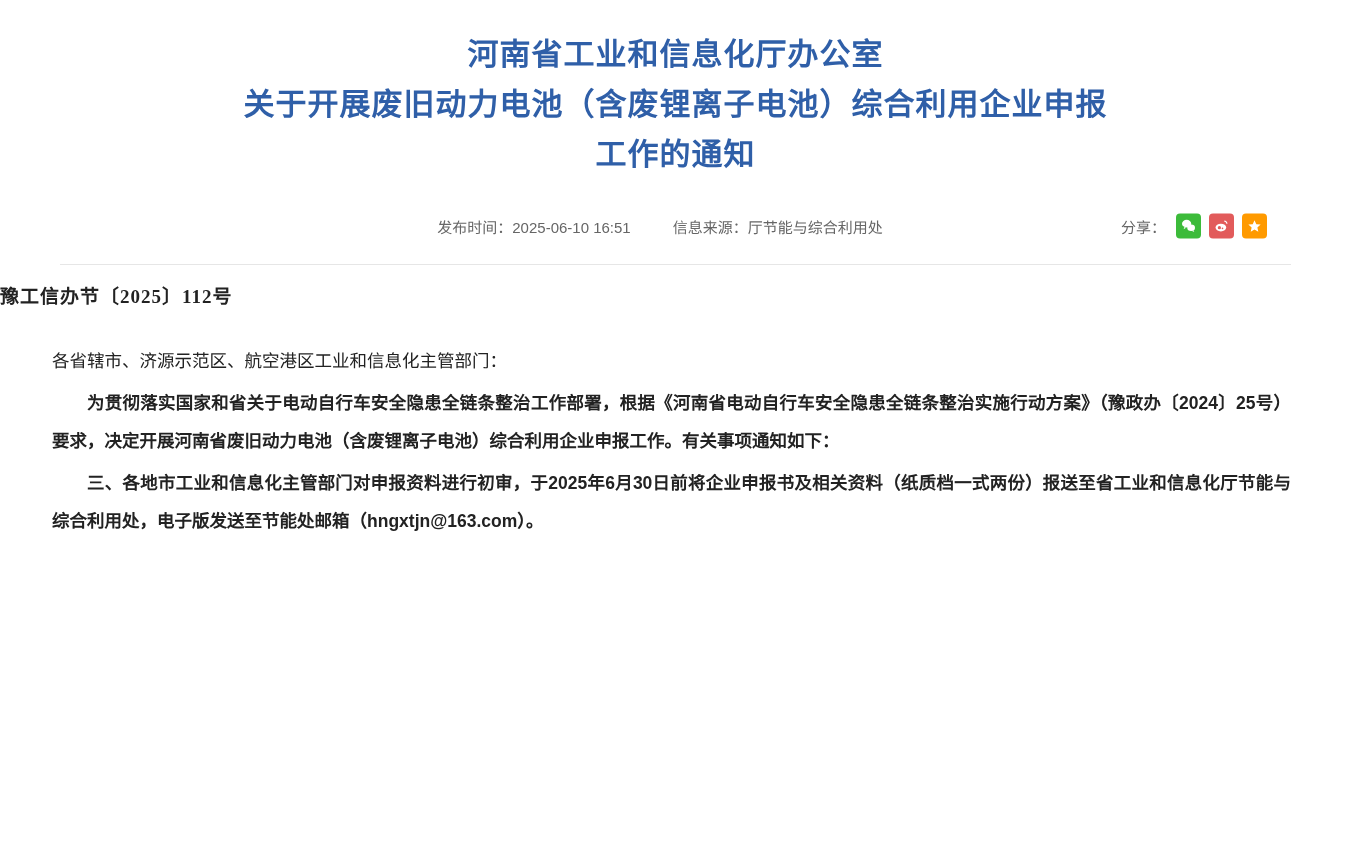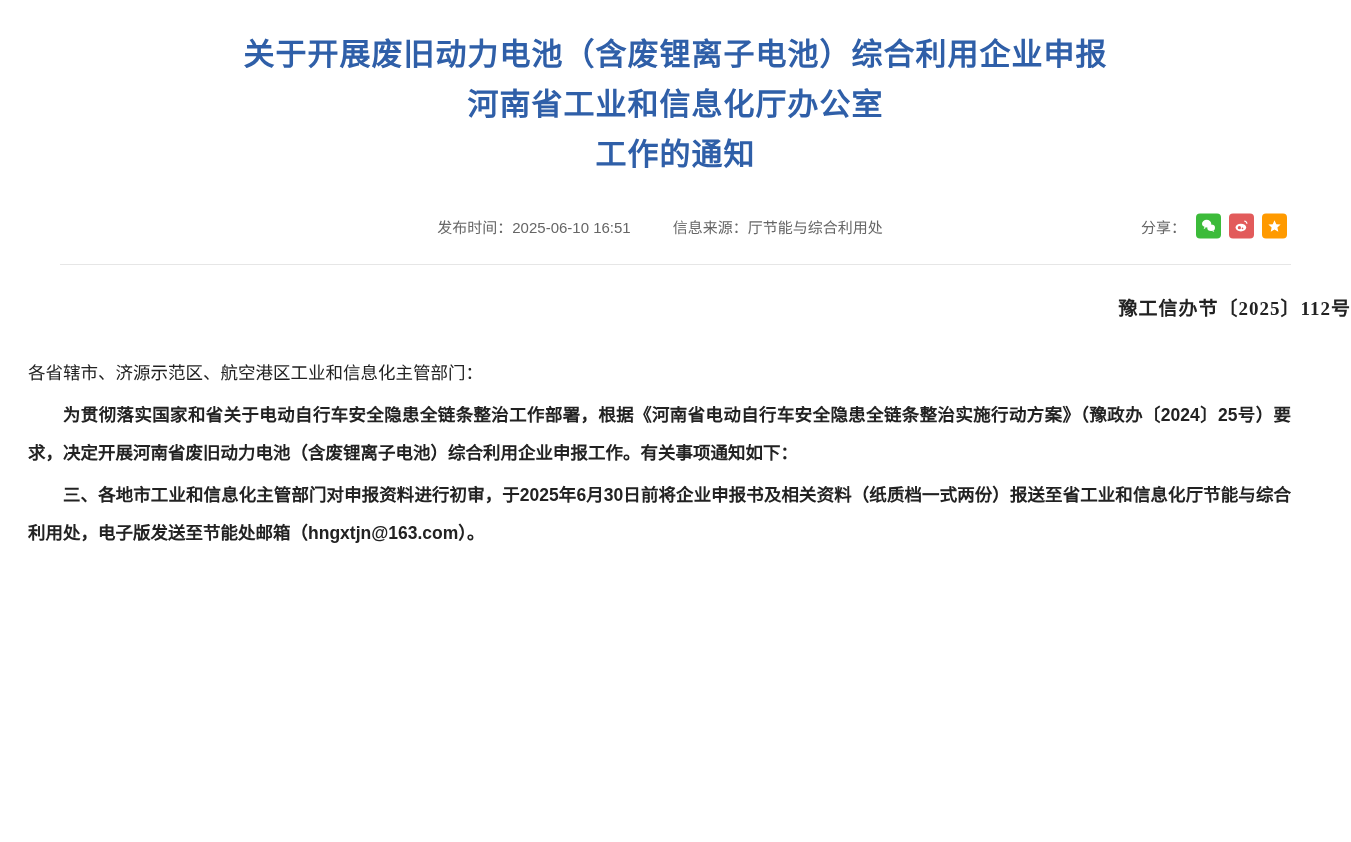--- a/index.html
+++ b/index.html
@@ -52,21 +52,21 @@
   .meta-center {
     display: flex;
     align-items: center;
     gap: 42px;
   }
   .meta-item {
     white-space: nowrap;
   }
   .share-area {
     position: absolute;
-    right: 64px;
+    right: 84px;
     top: 50%;
     transform: translateY(-50%);
     display: flex;
     align-items: center;
     gap: 8px;
   }
   .share-label {
     color: #666666;
     font-size: 15px;
     margin-right: 2px;
@@ -89,56 +89,55 @@
   .share-icon svg { display: block; }
 
   
   .divider {
     margin: 18px 60px 0 60px;
     border-top: 1px solid #e6e6e6;
   }
 
   
   .doc-number {
-    text-align: right;
-    margin-top: 28px;
+    text-align: left;
+    margin-top: 16px;
     font-family: "Liberation Serif", "DejaVu Serif", serif;
     font-weight: bold;
     font-size: 19px;
     color: #222222;
     letter-spacing: 1px;
-    padding-left: 28px;
   }
 
   
   .body-text {
     margin-top: 34px;
-    padding: 0 60px 40px 28px;
+    padding: 0 60px 40px 52px;
     font-size: 17.5px;
     line-height: 38px;
     color: #222222;
     text-align: justify;
   }
   .body-text p {
     margin: 0 0 4px 0;
   }
   .p-indent {
     text-indent: 2em;
     font-weight: bold;
   }
 </style>
 </head>
 <body>
 
 <div class="page">
 
   <div class="title-block">
     <h1 class="doc-title">
+      <span class="line">河南省工业和信息化厅办公室</span>
       <span class="line">关于开展废旧动力电池（含废锂离子电池）综合利用企业申报</span>
-      <span class="line">河南省工业和信息化厅办公室</span>
       <span class="line">工作的通知</span>
     </h1>
   </div>
 
   <div class="meta-row">
     <div class="meta-center">
       <span class="meta-item"><span>发布时间：</span><span>2025-06-10 16:51</span></span>
       <span class="meta-item"><span>信息来源：</span><span>厅节能与综合利用处</span></span>
     </div>
 

